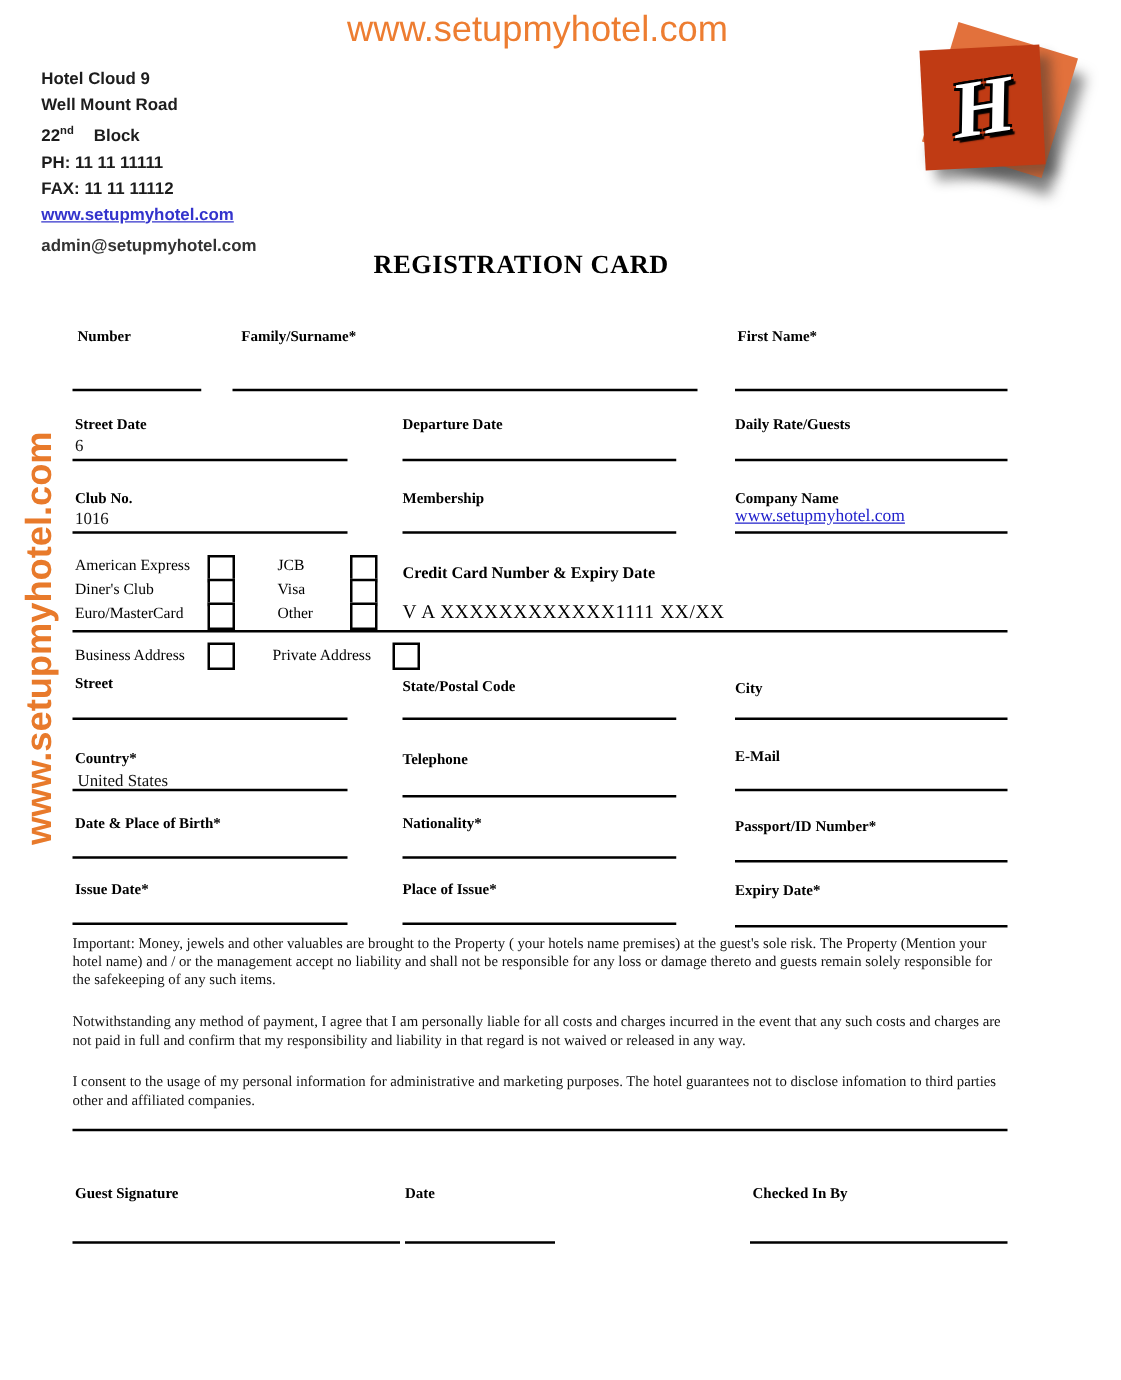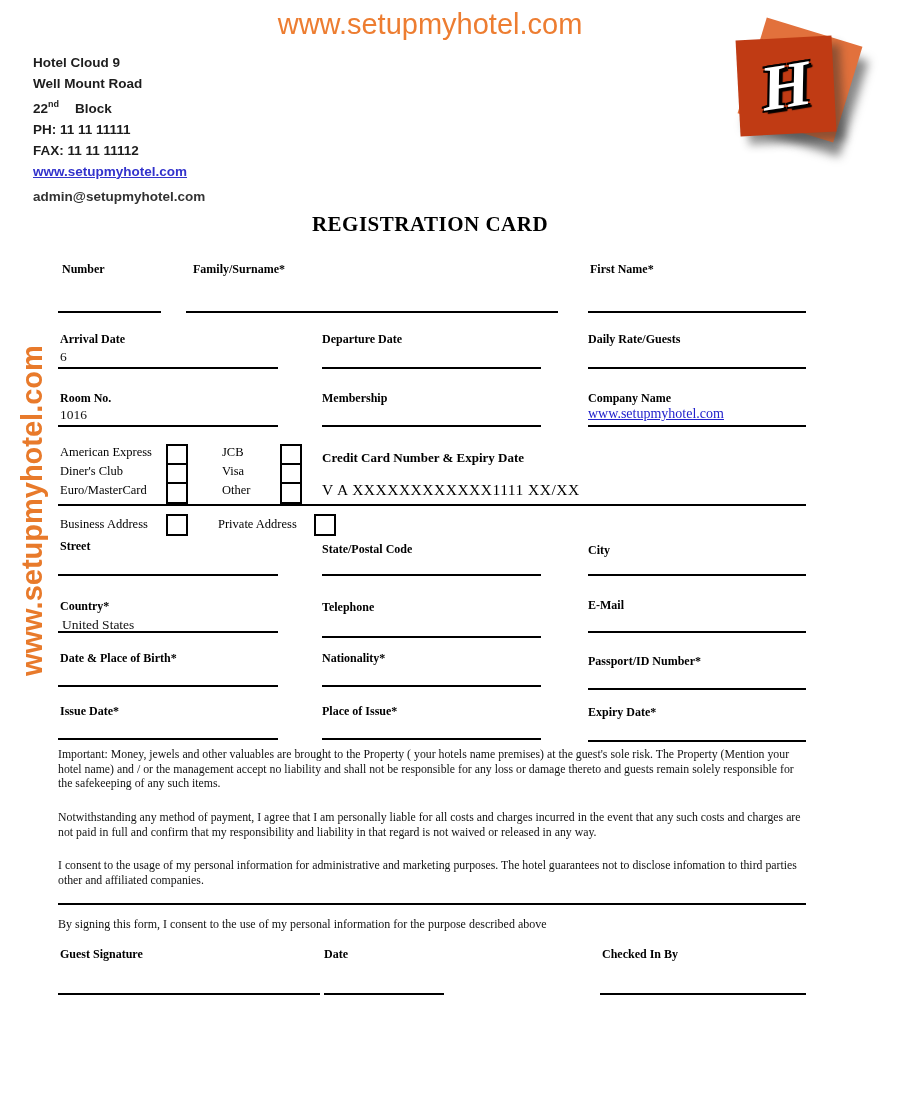--- a/index.html
+++ b/index.html
@@ -8,21 +8,21 @@
 
   
   .site-url{position:absolute;left:0;top:8px;width:860px;text-align:center;
             font-family:"Liberation Sans",sans-serif;font-size:29px;font-weight:500;color:#ED7D31;}
   .addr{position:absolute;left:33px;top:52px;font-family:"Liberation Sans",sans-serif;
         font-size:13.5px;line-height:21px;color:#1d1d1d;font-weight:bold;}
   .addr sup{font-size:9px;}
   .addr .bw{margin-left:16px;}
   .weblink{color:#3333CC;text-decoration:underline;cursor:pointer;}
   .addr .email{margin-top:4px;color:#333;}
-  .card-title{position:absolute;left:0;top:199px;width:834px;margin:13px;text-align:center;
+  .card-title{position:absolute;left:0;top:199px;width:834px;margin:0;text-align:center;
               font-size:21px;font-weight:bold;letter-spacing:.5px;color:#000;}
 
   
   .logo{position:absolute;left:728px;top:24px;width:145px;height:132px;}
   .logo-back{position:absolute;left:22px;top:6px;width:100px;height:100px;background:#E2713C;
              transform:rotate(17deg);box-shadow:10px 12px 10px rgba(40,40,40,.55);}
   .logo-front{position:absolute;left:10px;top:14px;width:96px;height:96px;background:#C03B14;
               transform:rotate(-3deg);box-shadow:8px 9px 9px rgba(40,40,40,.45);
               display:flex;align-items:center;justify-content:center;}
   .logo-h{font-family:"Liberation Serif",serif;font-style:italic;font-weight:bold;font-size:64px;
@@ -78,29 +78,29 @@
       <span>www.setupmyhotel.com</span>
     </div>
 
   <span class="flabel" style="left:62px;top:262px">Number</span>
   <span class="flabel" style="left:193px;top:262px">Family/Surname*</span>
   <span class="flabel" style="left:590px;top:262px">First Name*</span>
   <div class="fline" style="left:58px;top:311px;width:103px"></div>
   <div class="fline" style="left:186px;top:311px;width:372px"></div>
   <div class="fline" style="left:588px;top:311px;width:218px"></div>
 
-  <span class="flabel" style="left:60px;top:332px">Arrival Date</span>
+  <span class="flabel" style="left:60px;top:332px">Street Date</span>
   <span class="flabel" style="left:322px;top:332px">Departure Date</span>
   <span class="flabel" style="left:588px;top:332px">Daily Rate/Guests</span>
   <span class="fvalue" style="left:60px;top:349px">6</span>
   <div class="fline" style="left:58px;top:367px;width:220px"></div>
   <div class="fline" style="left:322px;top:367px;width:219px"></div>
   <div class="fline" style="left:588px;top:367px;width:218px"></div>
 
-  <span class="flabel" style="left:60px;top:391px">Room No.</span>
+  <span class="flabel" style="left:60px;top:391px">Club No.</span>
   <span class="flabel" style="left:322px;top:391px">Membership</span>
   <span class="flabel" style="left:588px;top:391px">Company Name</span>
   <span class="fvalue" style="left:60px;top:407px">1016</span>
   <a class="fvalue bluelink" style="left:588px;top:406px">www.setupmyhotel.com</a>
   <div class="fline" style="left:58px;top:425px;width:220px"></div>
   <div class="fline" style="left:322px;top:425px;width:219px"></div>
   <div class="fline" style="left:588px;top:425px;width:218px"></div>
 
   <span class="clabel" style="left:60px;top:445px">American Express</span>
   <div class="cbox" style="left:166px;top:444px"></div>
@@ -153,21 +153,20 @@
   <span class="flabel" style="left:588px;top:705px">Expiry Date*</span>
   <div class="fline" style="left:58px;top:738px;width:220px"></div>
   <div class="fline" style="left:322px;top:738px;width:219px"></div>
   <div class="fline" style="left:588px;top:740px;width:218px"></div>
 
   <p class="legal" style="top:747px">Important:  Money, jewels and other valuables are brought to the Property ( your hotels name premises)  at the guest's sole risk. The Property (Mention your hotel name)  and / or the management accept no liability and shall not be responsible for any loss or damage thereto and guests remain solely responsible for the safekeeping of any such items.</p>
   <p class="legal" style="top:810px">Notwithstanding any method of payment, I agree that I am personally liable for all costs and charges incurred in the event that any such costs and charges are not paid in full and confirm that my responsibility and liability in that regard is not waived or released in any way.</p>
   <p class="legal" style="top:858px">I consent to the usage of my personal information for administrative and marketing purposes. The hotel guarantees not to disclose infomation to third parties other and affiliated companies.</p>
 
   <div class="fline" style="left:58px;top:903px;width:748px"></div>
-  <p class="legal" style="top:917px;font-size:12px">By signing this form, I consent to the use of my personal information for the purpose described above</p>
 
   <span class="flabel" style="left:60px;top:947px">Guest Signature</span>
   <span class="flabel" style="left:324px;top:947px">Date</span>
   <span class="flabel" style="left:602px;top:947px">Checked In By</span>
   <div class="fline" style="left:58px;top:993px;width:262px"></div>
   <div class="fline" style="left:324px;top:993px;width:120px"></div>
   <div class="fline" style="left:600px;top:993px;width:206px"></div>
   <div class="faintline" style="left:60px;top:1003px;width:250px"></div>
 
   <div class="footer-note">We respectfully remind you that check-out time is 12 noon</div>

